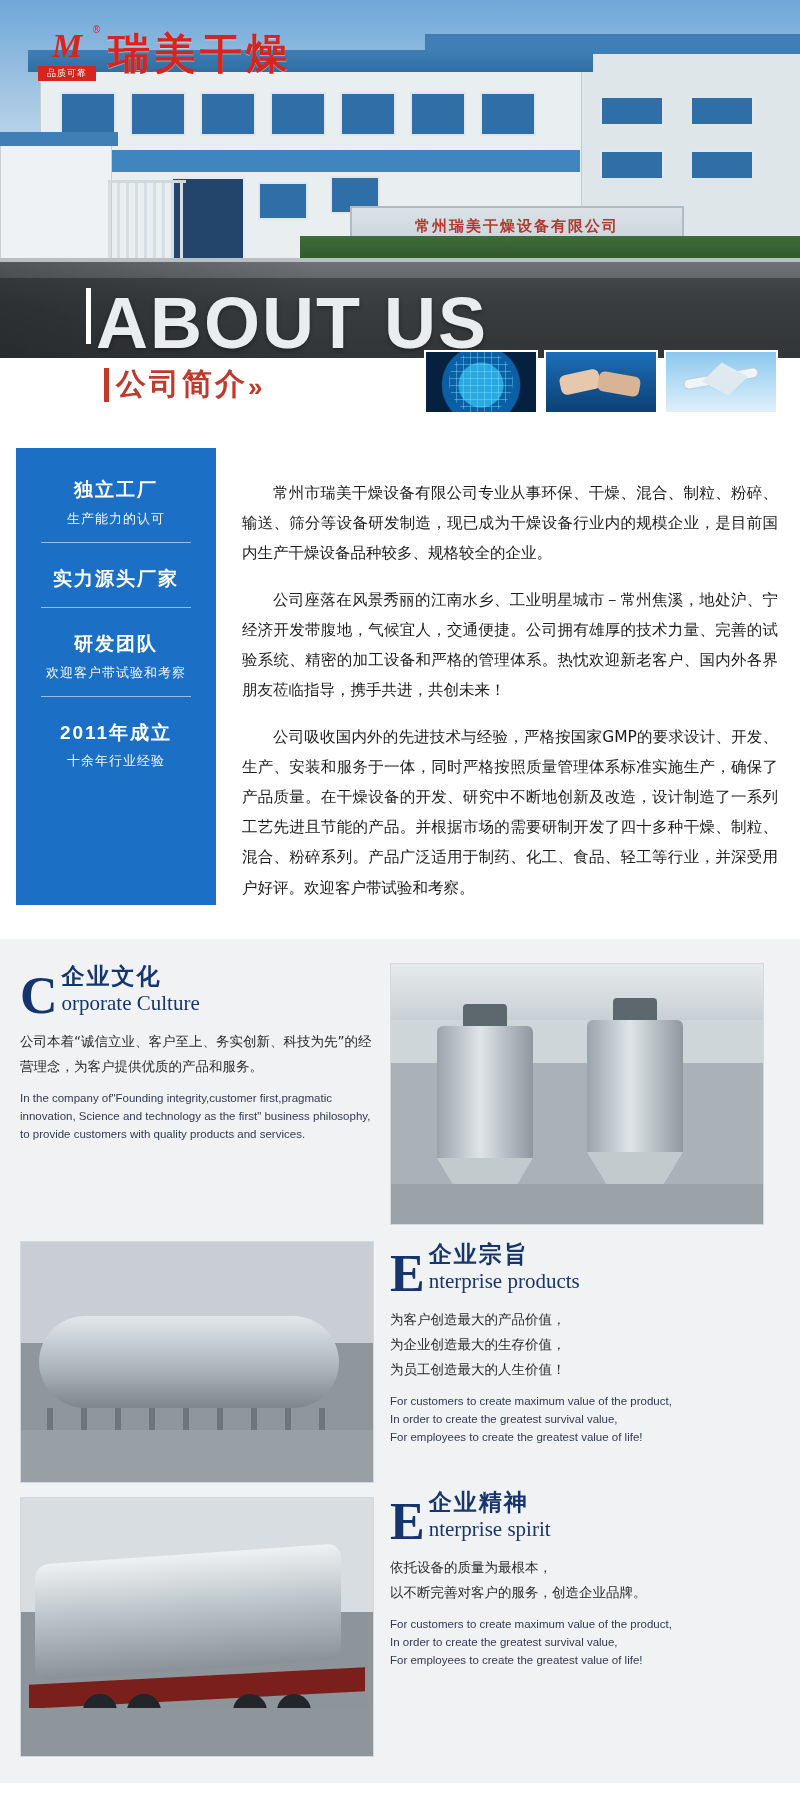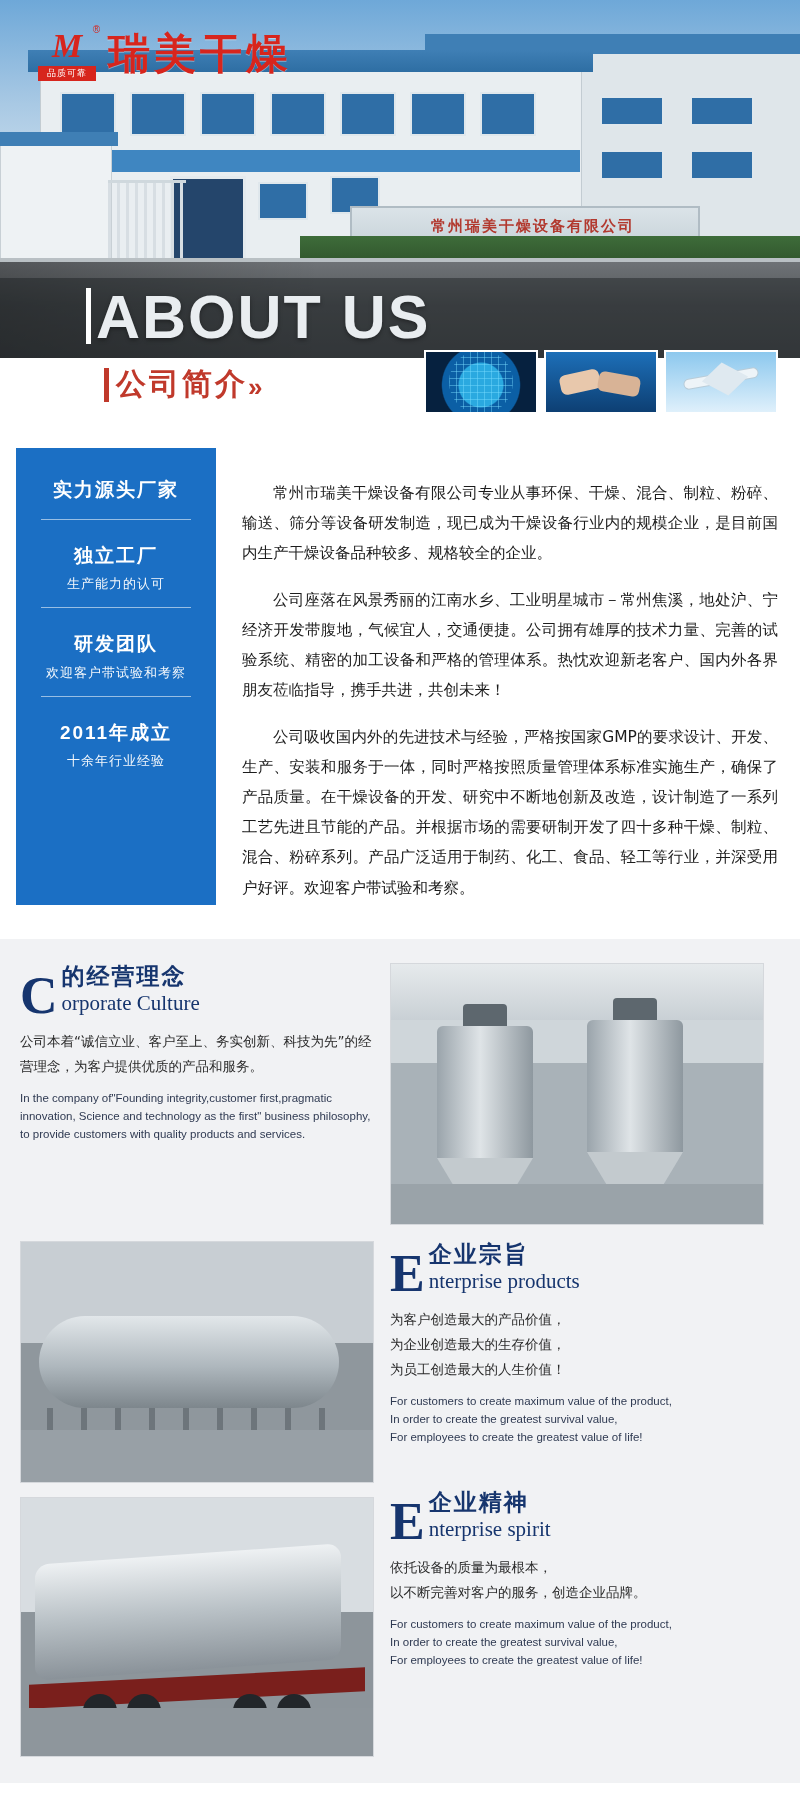--- a/index.html
+++ b/index.html
@@ -59,21 +59,21 @@
   }
   .hero .roof-right{
     position:absolute;left:425px;top:34px;width:380px;height:20px;background:#3f7fb5;
   }
   .hero .sign{
     position:absolute;left:350px;top:206px;width:330px;height:36px;
     background:linear-gradient(#dbe3e8,#c9d4da);
     border:2px solid #b0bcc4;
     display:flex;align-items:center;justify-content:center;
     color:#b2392f;font-size:15px;letter-spacing:2px;font-weight:bold;
-    white-space:nowrap;overflow:hidden;padding-left:16px;
+    white-space:nowrap;overflow:hidden;
   }
   .hero .hedge{
     position:absolute;left:300px;top:236px;width:500px;height:32px;
     background:linear-gradient(#3e6c3a,#2d5129);
   }
   .hero .gatehouse{
     position:absolute;left:0px;top:140px;width:110px;height:120px;background:#eef2f4;
     border:1px solid #c8d0d5;
   }
   .hero .gate-roof{
@@ -122,21 +122,21 @@
     text-shadow:0 1px 0 rgba(255,255,255,.4);
   }
 
   
   .about-strip{
     position:absolute;left:0;top:278px;width:800px;height:80px;
     background:rgba(24,28,32,.45);
   }
   .about-us{
     position:absolute;left:96px;top:282px;
-    font-size:61px;font-weight:bold;color:#e9edf0;letter-spacing:2px;
+    font-size:72px;font-weight:bold;color:#e9edf0;letter-spacing:2px;
     font-family:"Liberation Sans",sans-serif;
     text-shadow:0 2px 4px rgba(0,0,0,.35);
   }
   .about-bar{
     position:absolute;left:86px;top:288px;width:5px;height:56px;background:#ffffff;
   }
 
   
   .subhead{
     position:absolute;left:0;top:358px;width:800px;height:62px;background:#fff;
@@ -351,26 +351,26 @@
       <div class="thumb globe"></div>
       <div class="thumb hands"></div>
       <div class="thumb plane"></div>
     </div>
   </div>
 
   <div class="intro">
 
     <div class="feature-col">
       <div class="feature">
-        <div class="t">实力源头厂家</div>
-        <div class="divider"></div>
-      </div>
-      <div class="feature">
         <div class="t">独立工厂</div>
         <div class="s">生产能力的认可</div>
+        <div class="divider"></div>
+      </div>
+      <div class="feature">
+        <div class="t">实力源头厂家</div>
         <div class="divider"></div>
       </div>
       <div class="feature">
         <div class="t">研发团队</div>
         <div class="s">欢迎客户带试验和考察</div>
         <div class="divider"></div>
       </div>
       <div class="feature">
         <div class="t">2011年成立</div>
         <div class="s">十余年行业经验</div>
@@ -385,21 +385,21 @@
   </div>
 
   <div class="culture">
     <div class="grid">
 
       <div class="culture-top">
         <div class="culture-left">
           <div class="cap-head">
             <div class="cap">C</div>
             <div class="cap-titles">
-              <div class="cn-h">的经营理念</div>
+              <div class="cn-h">企业文化</div>
               <div class="en-h">orporate Culture</div>
             </div>
           </div>
           <div class="cn-body">公司本着“诚信立业、客户至上、务实创新、科技为先”的经营理念，为客户提供优质的产品和服务。</div>
           <div class="en-body">In the company of"Founding integrity,customer first,pragmatic innovation, Science and technology as the first" business philosophy, to provide customers with quality products and services.</div>
         </div>
 
         <div class="photo ph-mixer">
           <div class="ceiling"></div>
           <div class="motor m1"></div>

